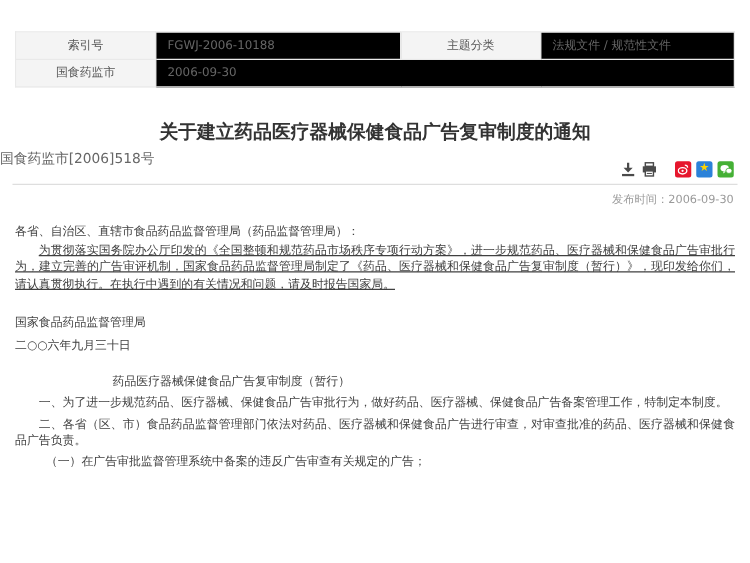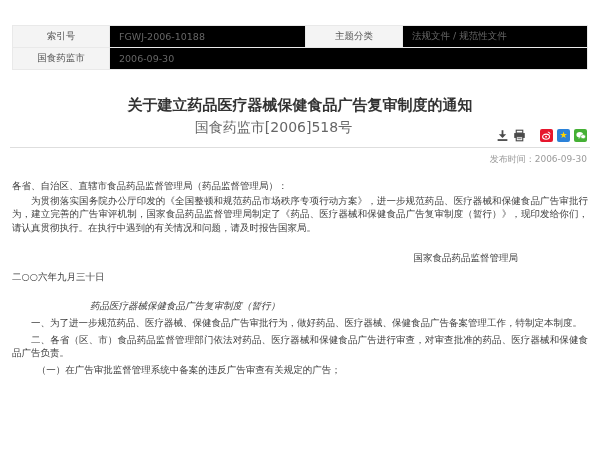--- a/index.html
+++ b/index.html
@@ -4,53 +4,53 @@
 <style>
   * { box-sizing: border-box; margin: 0; padding: 0; }
   html, body { width: 600px; height: 450px; background: #ffffff; overflow: hidden;
     font-family: "DejaVu Sans", "Liberation Sans", sans-serif; }
   .page { position: relative; width: 600px; height: 450px; background:#fff; }
 
   
   table.meta { position: absolute; top: 25px; left: 12px; width: 576px;
     border-collapse: collapse; table-layout: fixed; }
   table.meta td { border: 1px solid #e9e9e9; height: 22px; font-size: 9.5px; }
-  table.meta td.lbl { background: #f4f4f4; color: #555; text-align: center; width: 97px; }
+  table.meta td.lbl { background: #f4f4f4; color: #555; text-align: center; width: 112px; }
   table.meta td.val { color: #666; padding-left: 9px; background: #000000; }
   td.c2 { width: 196px; } td.c3 { width: 81px; margin-top: 16px; }
 
   
   .title { position: absolute; top: 96px; left: 0; width: 600px; text-align: center;
     font-size: 15px; font-weight: bold; color: #333; }
-  .docno { position: absolute; top: 119px; left: 0; width: 547px; text-align: center;
-    font-size: 14px; color: #666; }
+  .docno { position: absolute; top: 119px; left: 0; width: 547px; 
+    font-size: 11px; color: #666; }
 
   
   .toolbar { position: absolute; top: 129px; right: 13px; display: flex; align-items: center; gap: 4px; }
   .tool-ic { width: 13px; height: 13px; display: block; cursor: pointer; }
   .gap { width: 6px; }
   .share { width: 13px; height: 13px; border-radius: 2px; display: flex;
     align-items: center; justify-content: center; cursor: pointer; }
   .share svg { display: block; }
   .star { color: #ffd400; font-size: 9px; line-height: 9px; }
 
   .divider { position: absolute; top: 147px; left: 10px; width: 580px;
     border-top: 1px solid #dedede; }
   .pubtime { position: absolute; top: 153px; right: 13px; font-size: 9px; color: #9a9a9a; }
 
   
   .bodytext { position: absolute; top: 179px; left: 12px; width: 576px;
     font-size: 9.5px; line-height: 13.5px; color: #404040; text-align: justify; }
   .bodytext p { margin: 0 0 3.5px; }
   .p-greet { margin-bottom: 1px !important; }
   .p-indent { text-indent: 2em; }
-  .p-main { margin-bottom: 18px !important; }
-  .p-sig { text-align: right; margin: 0 70px 4px 0 !important; font-family: Liberation Mono, monospace; }
+  .p-main { margin-bottom: 18px !important; text-decoration: underline; }
+  .p-sig { text-align: left; margin: 0 70px 4px 0 !important; }
   .p-sig2 { text-align: left; margin: 0 70px 16px 0 !important; }
-  .p-regtitle { padding-left: 78px; margin-bottom: 3px !important; font-style: italic; }
+  .p-regtitle { padding-left: 78px; margin-bottom: 3px !important; }
   .p-sub { text-indent: 2.6em; margin-bottom: 2px !important; }
 </style>
 </head>
 <body>
 
 <div class="page">
 
   <table class="meta">
     <tbody>
         <tr>

